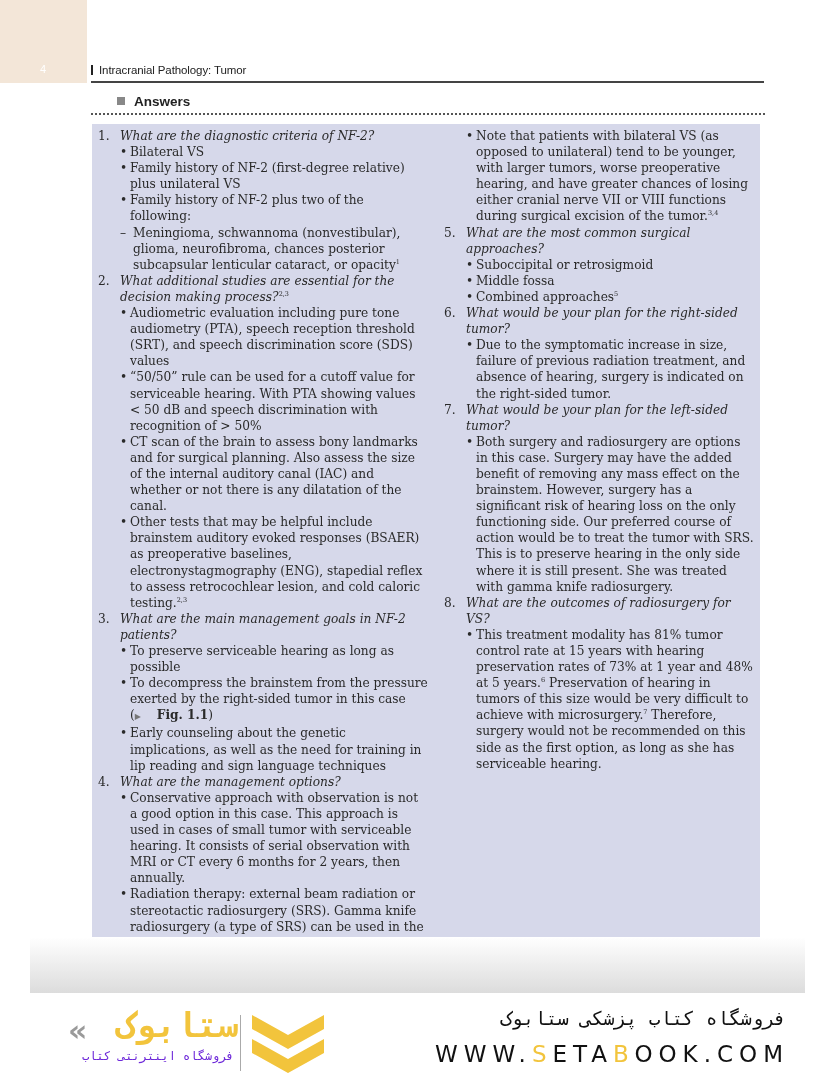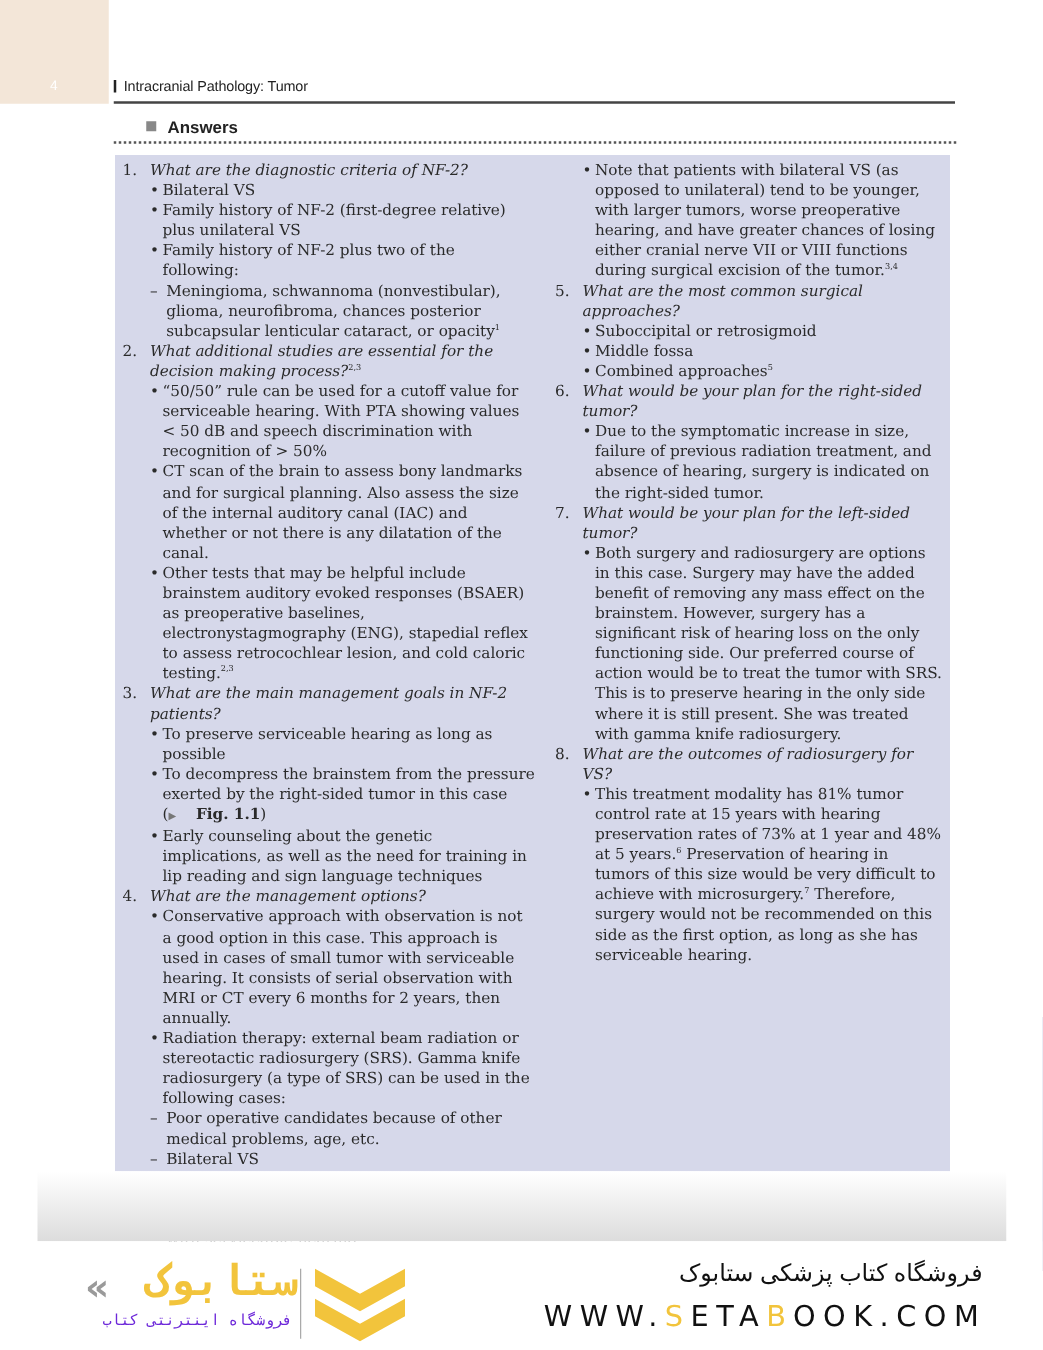--- a/index.html
+++ b/index.html
@@ -51,21 +51,21 @@
   .fade-band {
     position:absolute; left:30px; top:937px; width:775px; height:56px;
     background:linear-gradient(#ffffff, #dcdcdc);
   }
   .footer { position:absolute; left:0; top:993px; width:834px; height:87px; background:#fff; }
   .logo-arrows { position:absolute; left:68px; top:20px; font-family:"DejaVu Sans", sans-serif; font-size:30px; color:#9a9a9a; font-weight:bold; letter-spacing:-6px; }
   .logo-word { position:absolute; left:115px; top:12px; font-family:Liberation Mono, monospace; font-size:34px; color:#f2c43c; font-weight:bold; }
   .logo-sub { position:absolute; left:82px; top:56px; font-family:Liberation Mono, monospace; font-size:12px; color:#6d28d9; direction:rtl; }
   .logo-divider { position:absolute; left:240px; top:22px; width:1px; height:56px; background:#aaa; }
   .logo-chevron { position:absolute; left:250px; top:18px; }
-  .store-name { position:absolute; right:48px; top:14px; font-family:Liberation Sans, sans-serif; font-size:19px; color:#111; direction:rtl;text-align:center; }
+  .store-name { position:absolute; right:48px; top:14px; font-family:Liberation Mono, monospace; font-size:19px; color:#111; direction:rtl;text-align:center; }
   .store-url { position:absolute; right:45px; top:48px; font-family:"DejaVu Sans", sans-serif; font-size:23px; letter-spacing:6px; color:#111;margin-left:20px; }
   .store-url .hl { color:#f2c43c; }
 </style>
 </head>
 <body>
 
 <div class="page-tab">
   <span class="page-num">4</span>
 </div>
 <div class="running-head">
@@ -80,20 +80,21 @@
 <div class="answer-box">
   <div class="col left">
 
     <div class="q"><span class="num">1.</span><span class="qtext">What are the diagnostic criteria of NF-2?</span></div>
     <div class="b">Bilateral VS</div>
     <div class="b">Family history of NF-2 (first-degree relative) plus unilateral  VS</div>
     <div class="b">Family history of NF-2 plus two of the following:</div>
     <div class="d"><span>Meningioma, schwannoma (nonvestibular), glioma, neurofibroma, chances posterior subcapsular lenticular cataract, or opacity</span><sup>1</sup></div>
 
     <div class="q"><span class="num">2.</span><span class="qtext">What additional studies are essential for the decision making process?</span><sup>2,3</sup></div>
+    <div class="b">Audiometric evaluation including pure tone audiometry (PTA), speech reception threshold (SRT), and speech discrimination score (SDS) values</div>
     <div class="b">“50/50” rule can be used for a cutoff value for serviceable hearing. With PTA showing values &lt; 50 dB and speech discrimination with recognition of &gt; 50%</div>
     <div class="b">CT scan of the brain to assess bony landmarks and for surgical planning. Also assess the size of the internal auditory canal (IAC) and whether or not there is any dilatation of the canal.</div>
     <div class="b"><span>Other tests that may be helpful include brainstem auditory evoked responses (BSAER) as preoperative baselines, electronystagmography (ENG), stapedial reflex to assess retrocochlear lesion, and cold caloric testing.</span><sup>2,3</sup></div>
 
     <div class="q"><span class="num">3.</span><span class="qtext">What are the main management goals in NF-2 patients?</span></div>
     <div class="b">To preserve serviceable hearing as long as possible</div>
     <div class="b"><span>To decompress the brainstem from the pressure exerted by the right-sided tumor in this case</span><br>(<span class="tri">▶</span> <span class="figref">Fig. 1.1</span>)</div>
     <div class="b">Early counseling about the genetic implications, as well as the need for training in lip reading and sign language techniques</div>
 
     <div class="q"><span class="num">4.</span><span class="qtext">What are the management options?</span></div>

